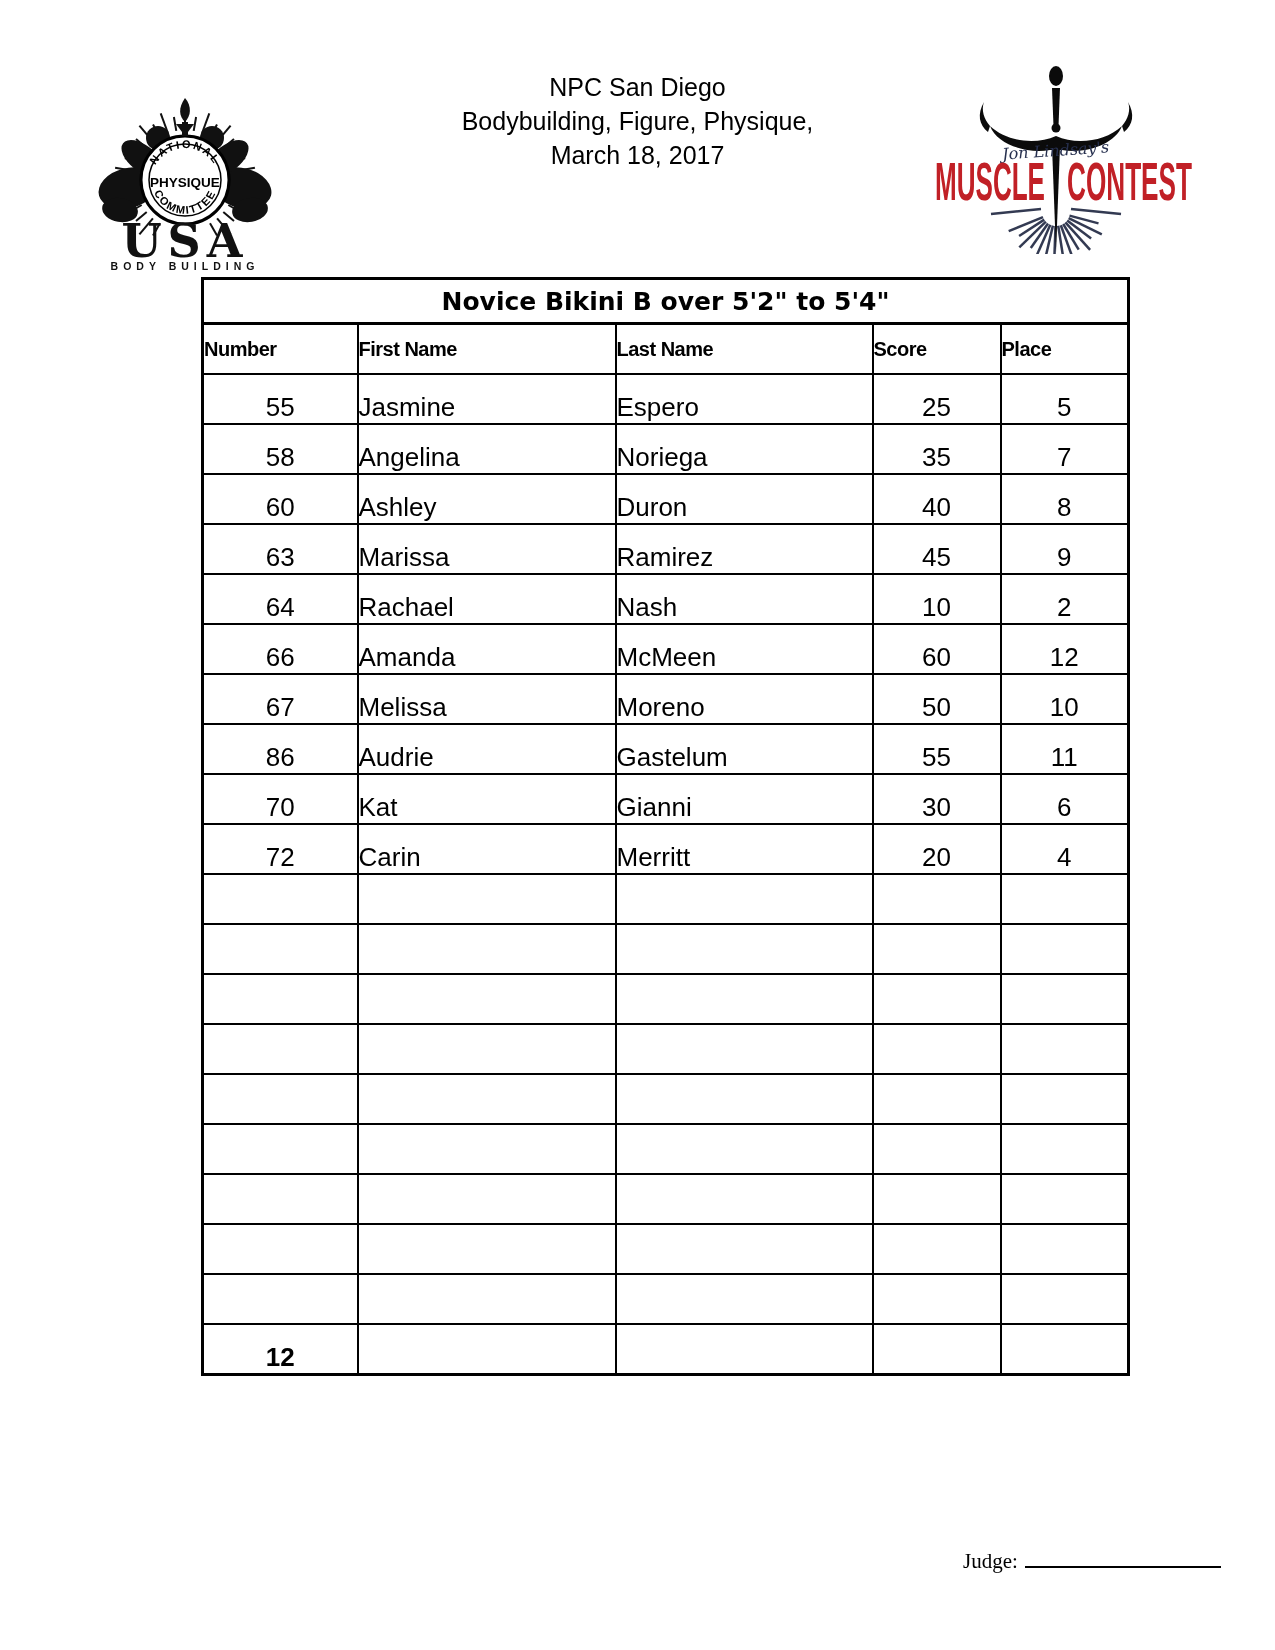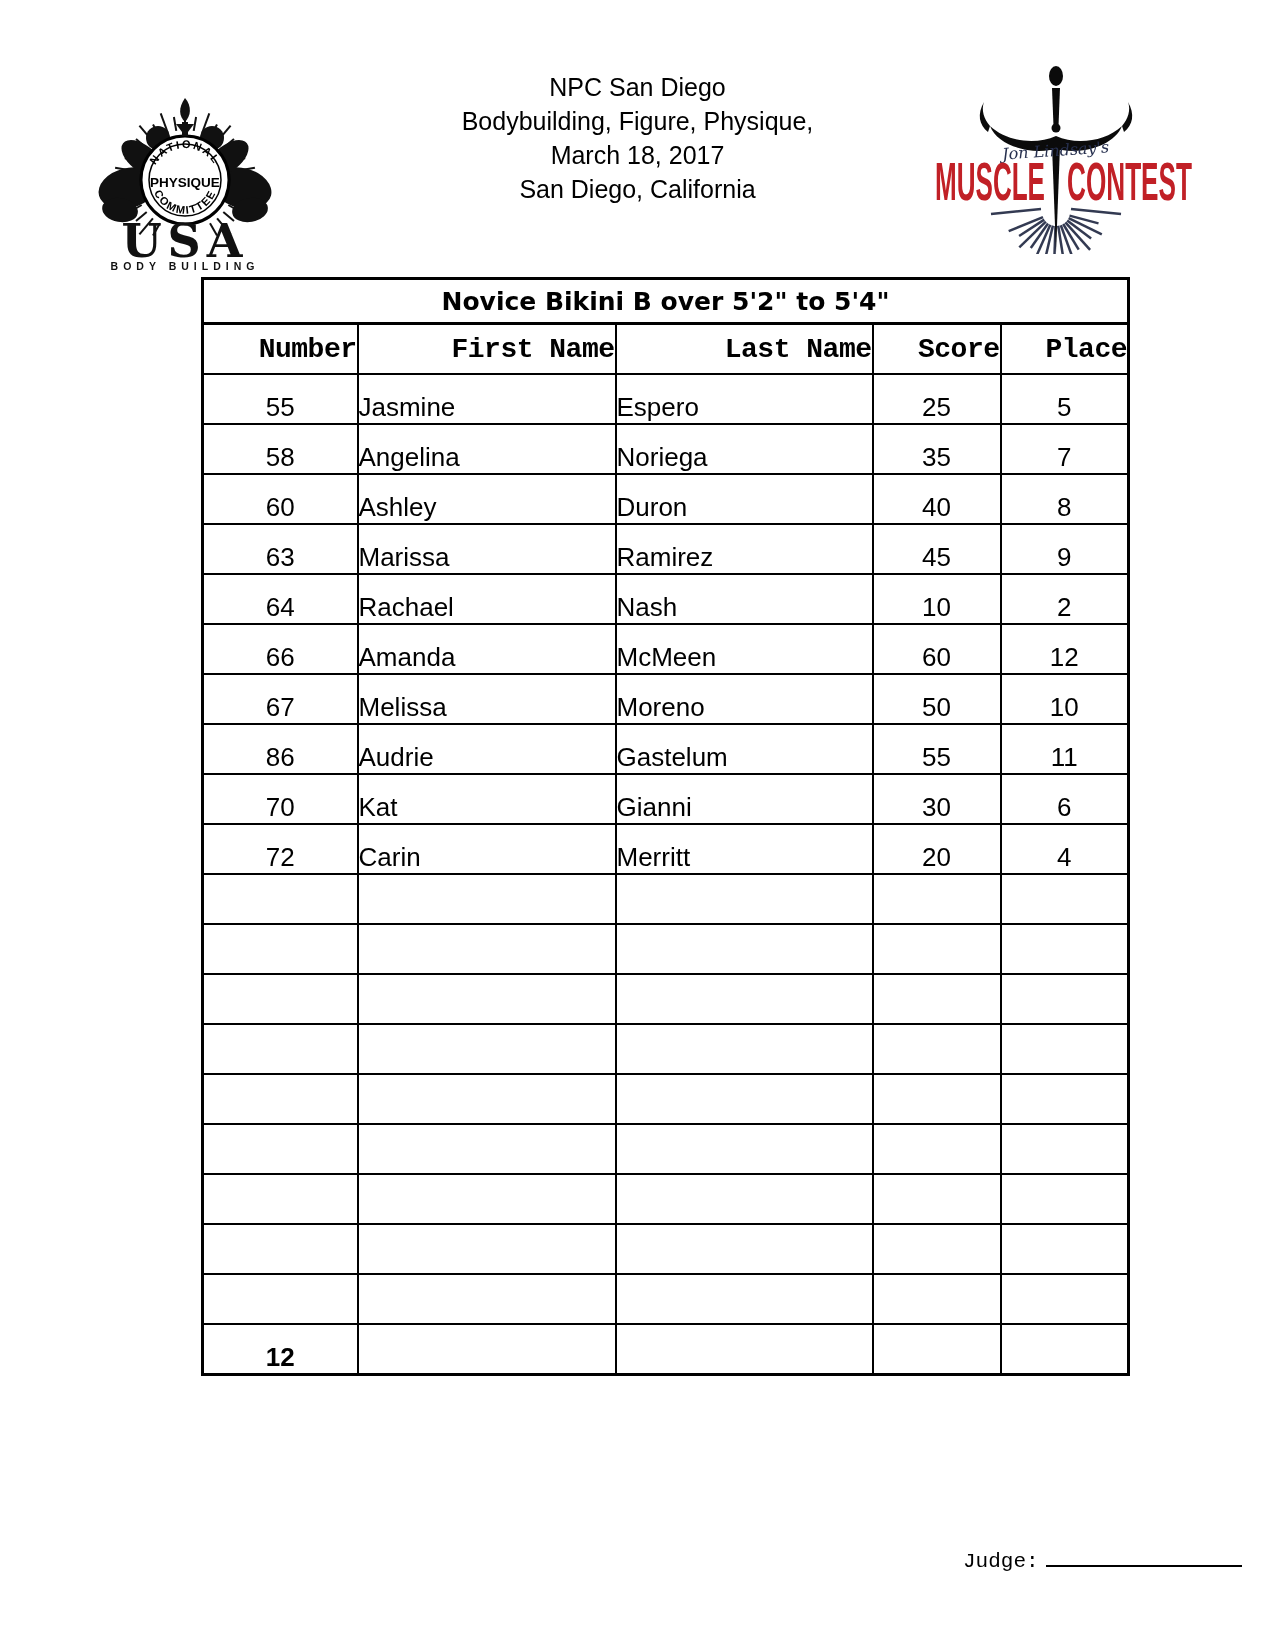--- a/index.html
+++ b/index.html
@@ -12,29 +12,29 @@
     font-family:Liberation Sans, sans-serif;font-size:25px;line-height:34px;color:#000;}
   .logo-npc{position:absolute;left:90px;top:60px;width:200px;height:212px;}
   .logo-mc{position:absolute;left:933px;top:62px;width:262px;height:192px;}
 
   
   table.score{position:absolute;left:201px;top:277px;width:926px;
     border-collapse:collapse;table-layout:fixed;background:#fff;border:3px solid #000;}
   table.score th,table.score td{border:2px solid #000;padding:0;overflow:hidden;}
   .title-cell{font-family:"DejaVu Sans",sans-serif;font-weight:bold;font-size:25px;
     text-align:center;height:42px;vertical-align:middle;border-bottom:3px solid #000 !important;}
-  .head-cell{font-size:28px;font-weight:bold;text-align:right;height:48px;vertical-align:middle;
-    letter-spacing:-0.5px;font-family:Liberation Mono, monospace;}
+  .head-cell{font-size:20px;font-weight:bold;text-align:left;height:48px;vertical-align:middle;
+    letter-spacing:-0.5px;}
   tbody td{font-size:26px;height:48px;vertical-align:bottom;padding-bottom:7px;}
   td.c{text-align:center;}
   td.l{text-align:left;padding-left:9px;}
   .total-cell{font-weight:bold;}
 
   
-  .judge{position:absolute;top:1549px;left:963px;font-family:Liberation Mono, monospace;
+  .judge{position:absolute;top:1549px;left:963px;font-family:Liberation Serif, serif;
     font-size:21px;white-space:nowrap;}
   .judge-line{display:inline-block;width:196px;height:16px;border-bottom:2.5px solid #000;
     margin-left:7px;}
 </style>
 </head>
 <body>
 
 <div class="page">
 
   <svg class="logo-npc" viewBox="0 0 200 212" xmlns="http://www.w3.org/2000/svg">
@@ -138,21 +138,20 @@
     </g>
     <text x="123" y="94" text-anchor="middle" font-size="16" font-style="italic" font-family="DejaVu Serif, serif" fill="#27304f" transform="rotate(-4 123 94)">Jon Lindsay's</text>
     <text x="112" y="138" text-anchor="end" font-size="54" font-weight="bold" font-family="Liberation Sans, sans-serif" textLength="110" lengthAdjust="spacingAndGlyphs" fill="#C12026">MUSCLE</text>
     <text x="134" y="138" text-anchor="start" font-size="54" font-weight="bold" font-family="Liberation Sans, sans-serif" textLength="125" lengthAdjust="spacingAndGlyphs" fill="#C12026">CONTEST</text>
   </svg>
 
   <div class="header-text">
     <div>NPC San Diego</div>
     <div>Bodybuilding, Figure, Physique,</div>
     <div>March 18, 2017</div>
-    <div>San Diego, California</div>
   </div>
 
   <table class="score">
     <colgroup>
       <col style="width:155px">
         <col style="width:258px">
         <col style="width:257px">
       <col style="width:128px">
         <col style="width:128px">
     </colgroup>

